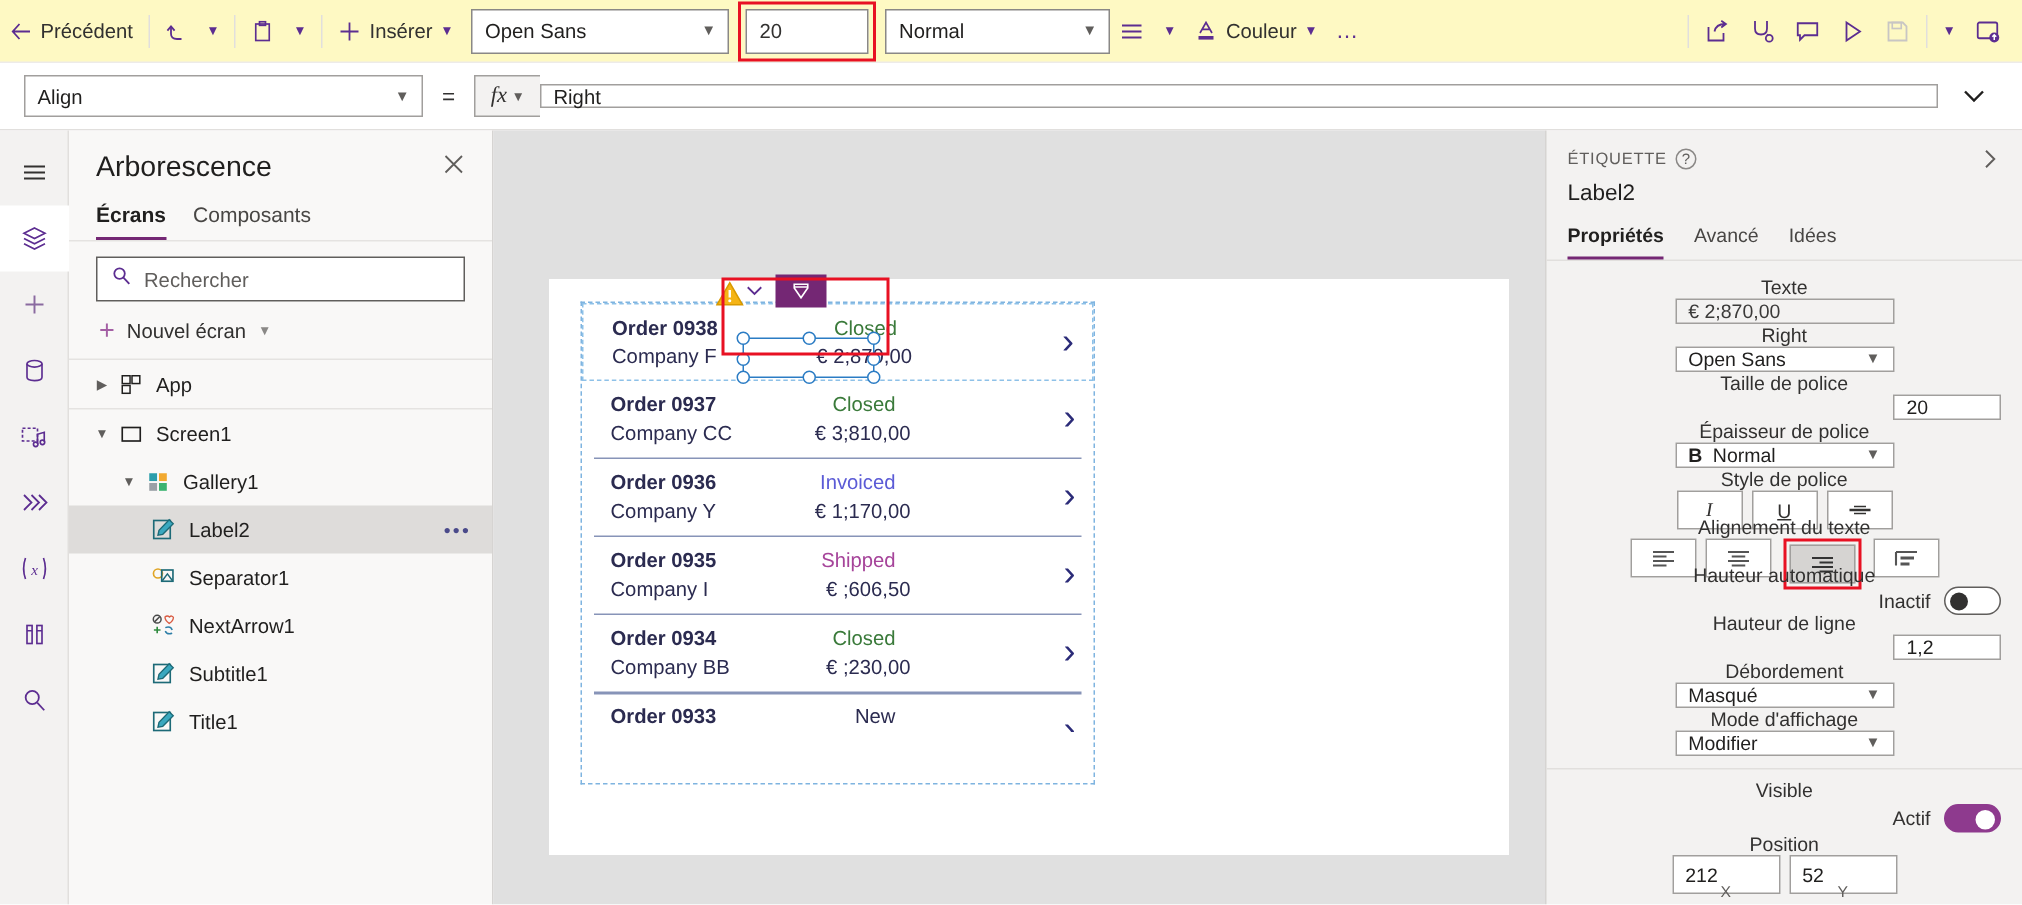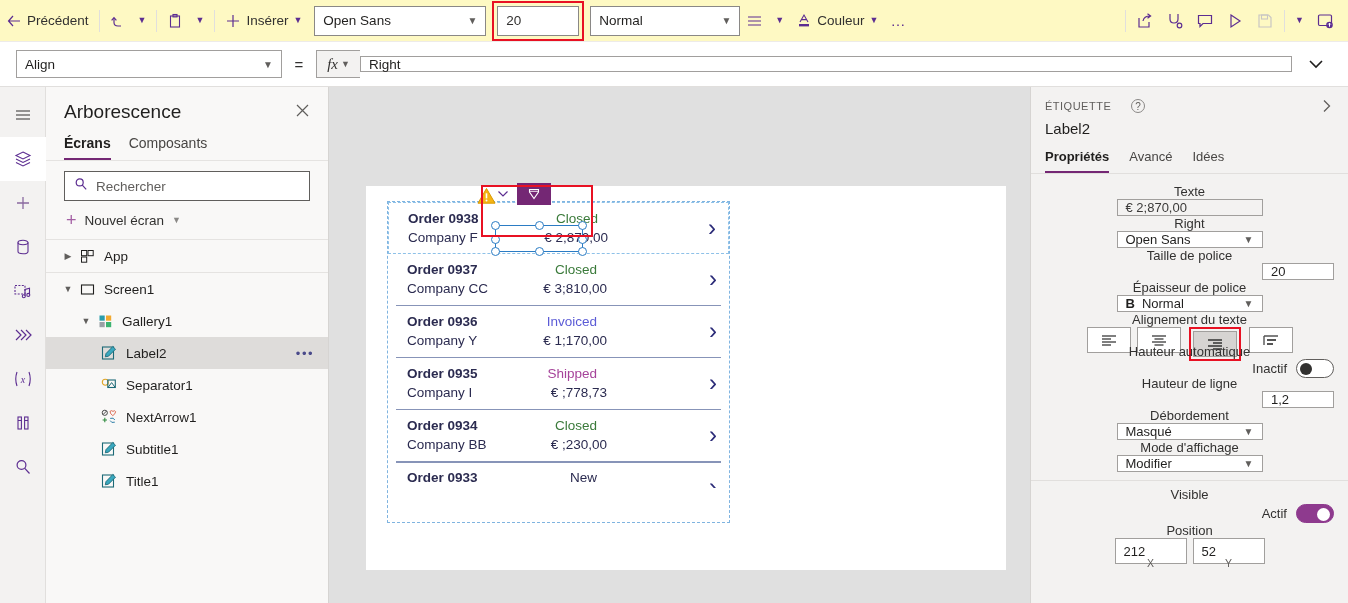--- a/index.html
+++ b/index.html
@@ -155,21 +155,21 @@
     border: 2.5px solid #e81123; pointer-events: none;
   }
 
   
   .props {
     position: absolute; left: 1030px; top: 87px; width: 318px; height: 516px;
     background: #f3f2f1; border-left: 1px solid #d6d4d2;
     display: flex; flex-direction: column;
   }
   .props-head { padding: 12px 14px 0 14px; position: relative; }
-  .props-kind { font-size: 11px; color: #605e5c; letter-spacing: .5px; display:flex; align-items:center; gap:20px; }
+  .props-kind { font-size: 11px; color: #605e5c; letter-spacing: .5px; display:flex; align-items:center; gap:6px; }
   .help-circle {
     width: 14px; height: 14px; border-radius: 50%; border: 1px solid #8a8886;
     color: #605e5c; font-size: 10px; display:flex; align-items:center; justify-content:center;
   }
   .props-name { font-size: 15px; color: #201f1e; margin-top: 7px; }
   .props-collapse { position: absolute; right: 14px; top: 12px; color: #605e5c; font-size: 14px; }
   .props-tabs { display: flex; gap: 20px; padding: 12px 14px 0 14px; border-bottom: 1px solid #e1dfdd; }
   .props-tab { font-size: 13px; color: #484644; padding-bottom: 7px; cursor: default; }
   .props-tab.sel { color: #201f1e; font-weight: bold; border-bottom: 2.5px solid #742774; }
   .props-body { padding: 10px 14px 0 14px; flex: 1; }
@@ -608,21 +608,21 @@
           <span class="g-status" style="color:#5b5bd6;">Invoiced</span>
           <span class="g-amount">€ 1;170,00</span>
           <span class="g-arrow">›</span>
           <div class="g-divider"></div>
         </div>
 
         <div class="g-item">
           <span class="g-title">Order 0935</span>
           <span class="g-sub">Company I</span>
           <span class="g-status" style="color:#a6449a;">Shipped</span>
-          <span class="g-amount">€ ;778,73</span>
+          <span class="g-amount">€ ;606,50</span>
           <span class="g-arrow">›</span>
           <div class="g-divider"></div>
         </div>
 
         <div class="g-item">
           <span class="g-title">Order 0934</span>
           <span class="g-sub">Company BB</span>
           <span class="g-status" style="color:#3a7a3a;">Closed</span>
           <span class="g-amount">€ ;230,00</span>
           <span class="g-arrow">›</span>
@@ -686,20 +686,33 @@
         <span class="plabel">Épaisseur de police</span>
         <div class="pfield">
           <span style="display:flex;gap:7px;align-items:center;">
             <b>B</b>
             <span>Normal</span>
           </span>
           <span class="pc">▼</span>
         </div>
       </div>
 
+      <div class="prow">
+        <span class="plabel">Style de police</span>
+        <div class="seg">
+          <div class="segbtn" style="font-style:italic;font-family:'Liberation Serif',serif;">I</div>
+          <div class="segbtn" style="text-decoration:underline;">U</div>
+          <div class="segbtn">
+            <svg width="20" height="10" viewBox="0 0 20 10">
+                <path d="M3 5 H17" stroke="#323130" stroke-width="1.6"></path>
+                <path d="M6 2.6 H14 M6 7.4 H14" stroke="#323130" stroke-width="1"></path>
+              </svg>
+          </div>
+        </div>
+      </div>
 
       <div class="prow">
         <span class="plabel">Alignement du texte</span>
         <div class="seg">
           <div class="segbtn">
             <svg width="20" height="13" viewBox="0 0 20 13">
                 <path d="M3 2 H17 M3 5 H12 M3 8 H17 M3 11 H12" stroke="#555" stroke-width="1.4"></path>
               </svg>
           </div>
           <div class="segbtn">

